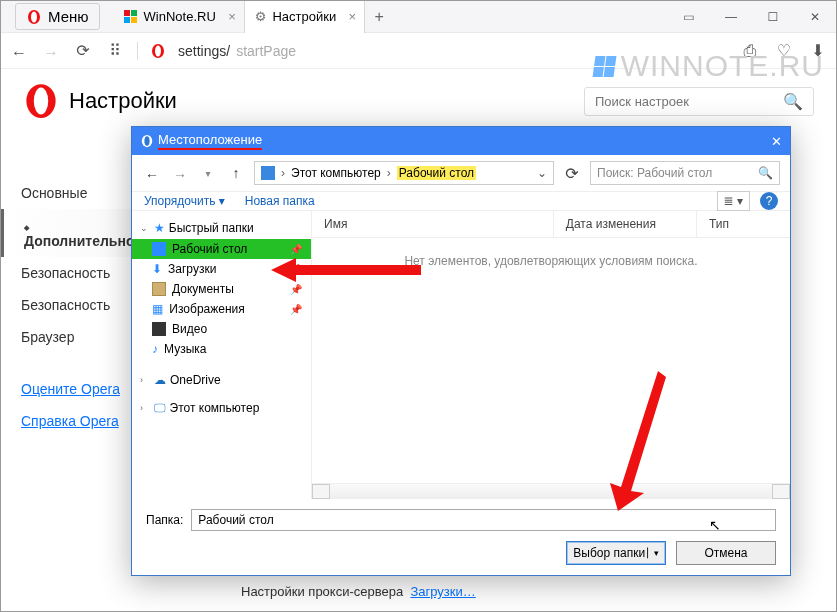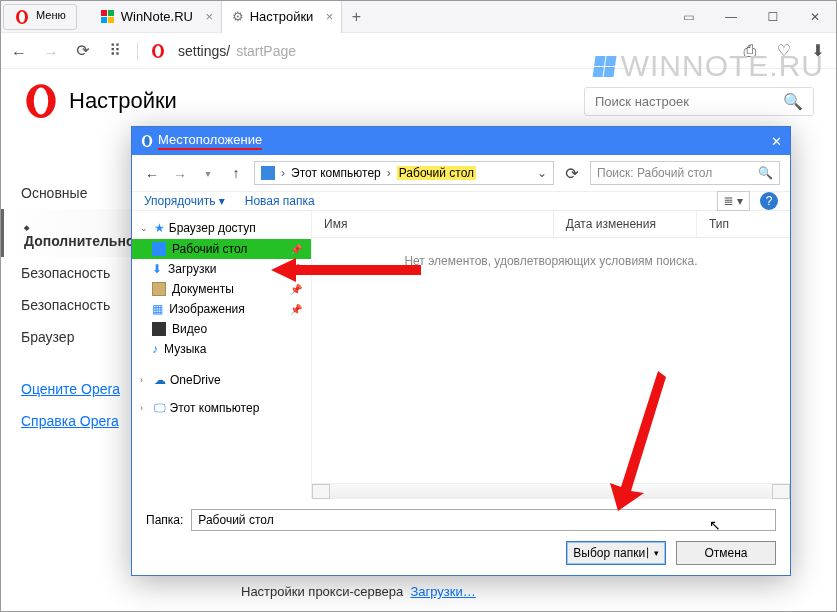--- a/index.html
+++ b/index.html
@@ -1,20 +1,20 @@
 <!DOCTYPE html>
 <html><head>
 <meta charset="utf-8">
 <style>
   * { box-sizing: border-box; margin: 0; padding: 0; font-family: "Segoe UI", Arial, sans-serif; }
   body { width: 837px; height: 612px; background: #fff; position: relative; overflow: hidden; border: 1px solid #999; }
 
   
   .titlebar { height: 32px; background: #f5f5f7; display: flex; align-items: center; border-bottom: 1px solid #eaeaea; }
-  .menu-btn { display: flex; align-items: flex-start; gap: 6px; padding: 4px 10px; margin-left: 2px; border: 1px solid #d0d0d0; border-radius: 3px; font-size: 11px; cursor: pointer; }
+  .menu-btn { display: flex; align-items: flex-end; gap: 6px; padding: 4px 10px; margin-left: 14px; border: 1px solid #d0d0d0; border-radius: 3px; font-size: 15px; cursor: pointer; }
   .opera-o { width: 16px; height: 16px; }
   .tab { display: flex; align-items: center; padding: 0 28px 0 10px; height: 32px; border-right: 1px solid #d8d8d8; font-size: 13px; position: relative; }
   .tab.active { background: #fff; }
   .tab .close { position: absolute; right: 8px; font-size: 13px; color: #888; }
   .tab .fav { width: 14px; height: 14px; margin-right: 6px; }
   .newtab { width: 28px; text-align: center; font-size: 16px; color: #666; }
   .wincontrols { margin-left: auto; display: flex; }
   .wincontrols div { width: 42px; height: 32px; display: flex; align-items: center; justify-content: center; color: #555; font-size: 12px; }
 
   
@@ -247,21 +247,21 @@
       <div class="viewbtn">≣ ▾</div>
       <div class="help">?</div>
     </div>
   </div>
 
   <div class="dlg-body">
     <div class="tree">
       <div class="group">
           <span class="chev">⌄</span>
           <span class="ico-star">★</span>
-          <span>Браузер доступ</span>
+          <span>Быстрый папки</span>
         </div>
       <div class="node sel">
           <span class="ico ico-desk"></span>
           <span>Рабочий стол</span>
           <span class="pin">📌</span>
         </div>
       <div class="node">
           <span class="ico-dl">⬇</span>
           <span>Загрузки</span>
           <span class="pin">📌</span>

